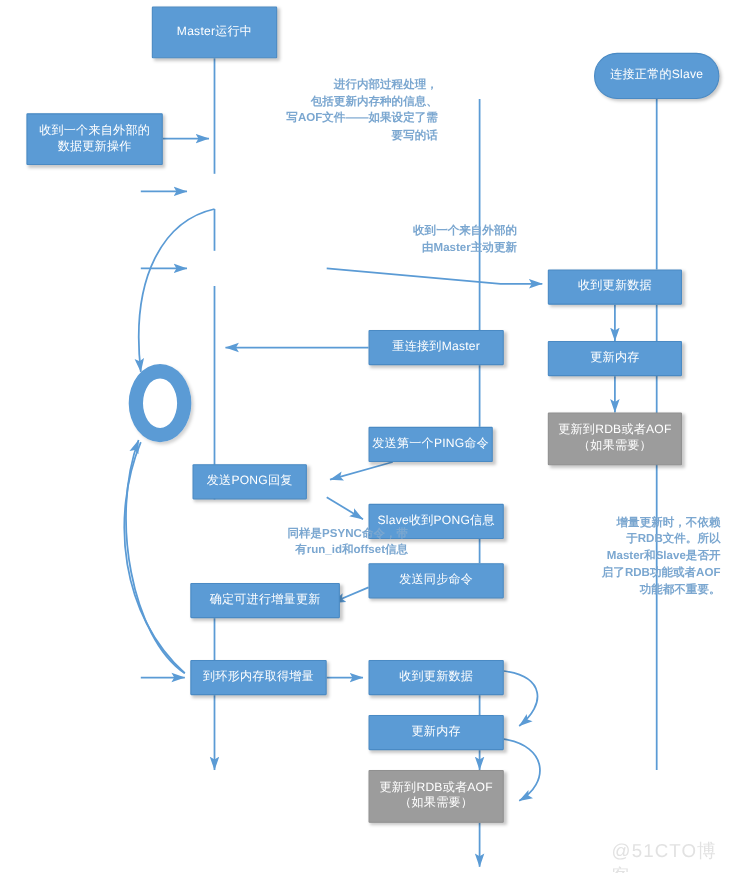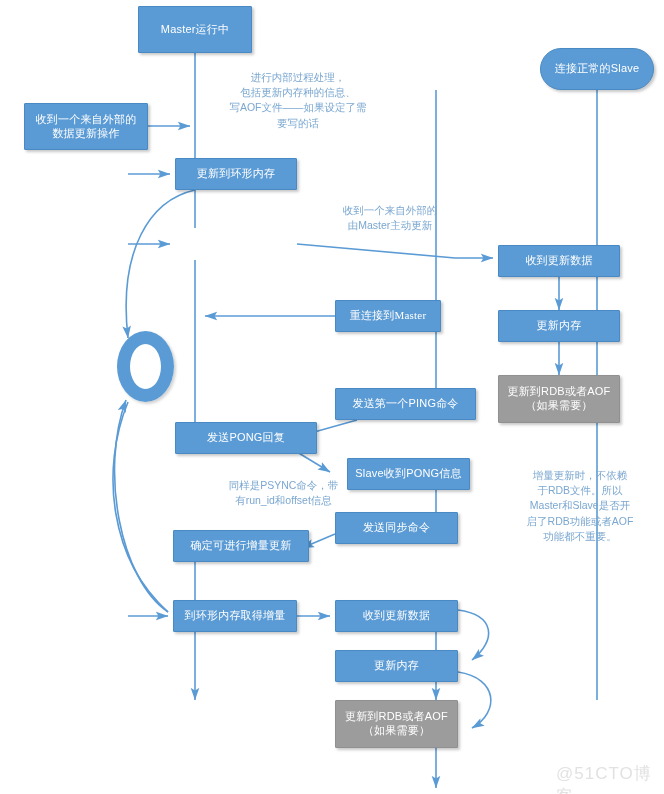--- a/index.html
+++ b/index.html
@@ -6,22 +6,22 @@
   body{width:664px;height:794px;overflow:hidden;
        font-family:"Liberation Sans","DejaVu Sans",sans-serif;}
   #canvas{position:relative;width:664px;height:794px;background:#fff;}
   svg.edges{position:absolute;left:0;top:0;width:664px;height:794px;overflow:visible;}
   .node{position:absolute;box-sizing:border-box;display:flex;align-items:center;
         justify-content:center;text-align:center;color:#ffffff;line-height:1.25;
         border-radius:1px;box-shadow:2px 2px 3px rgba(0,0,0,.22);
         letter-spacing:.2px;}
   .node.blue{background:#5b9bd5;border:1px solid #4a8ac4;}
   .node.gray{background:#9c9c9c;border:1px solid #909090;}
-  .label{position:absolute;color:#7ba7d0;line-height:1.45;text-align:center;
-         white-space:pre-line;}
+  .label{position:absolute;color:#7ba7d0;line-height:1.45;text-align:right;
+         white-space:pre-line;font-weight:bold;}
   .ring{position:absolute;border-radius:50%;border:13px solid #5b9bd5;
         box-sizing:border-box;box-shadow:2px 2px 3px rgba(0,0,0,.18);}
   .watermark{position:absolute;color:#e2e2e2;font-size:17px;letter-spacing:1px;}
 </style>
 </head>
 <body>
 
 <div id="canvas">
 
   <svg class="edges" viewBox="0 0 664 794" xmlns="http://www.w3.org/2000/svg">
@@ -84,29 +84,28 @@
   </svg>
 
   <div class="ring" style="left: 117px; top: 331px; width: 57px; height: 71px;"></div>
 
   <div class="watermark" style="left: 556px; top: 762px;">@51CTO博客</div>
 
 <div class="node blue" style="left: 138px; top: 6px; width: 114px; height: 47px; font-size: 11px; white-space: pre-line;">Master运行中</div>
     <div class="node blue" style="left: 24px; top: 103px; width: 124px; height: 47px; font-size: 11px; white-space: pre-line;">收到一个来自外部的
 数据更新操作</div>
     <div class="node blue" style="left: 540px; top: 48px; width: 114px; height: 42px; font-size: 11px; white-space: pre-line; border-radius: 21px;">连接正常的Slave</div>
-    <div class="node blue" style="left: 175px; top: 158px; width: 122px; height: 32px; font-size: 11px; white-space: pre-line;">更新到环形内存</div>
     <div class="node blue" style="left: 498px; top: 245px; width: 122px; height: 32px; font-size: 11px; white-space: pre-line;">收到更新数据</div>
     <div class="node blue" style="left: 498px; top: 310px; width: 122px; height: 32px; font-size: 11px; white-space: pre-line;">更新内存</div>
     <div class="node gray" style="left: 498px; top: 375px; width: 122px; height: 48px; font-size: 11px; white-space: pre-line;">更新到RDB或者AOF
 （如果需要）</div>
-    <div class="node blue" style="left: 335px; top: 300px; width: 106px; height: 32px; font-size: 11px; white-space: pre-line; font-family: Liberation Serif, serif;">重连接到Master</div>
-    <div class="node blue" style="left: 335px; top: 388px; width: 141px; height: 32px; font-size: 11px; white-space: pre-line;">发送第一个PING命令</div>
-    <div class="node blue" style="left: 175px; top: 422px; width: 142px; height: 32px; font-size: 11px; white-space: pre-line;">发送PONG回复</div>
-    <div class="node blue" style="left: 335px; top: 458px; width: 123px; height: 32px; font-size: 11px; white-space: pre-line; margin-left: 12px;">Slave收到PONG信息</div>
+    <div class="node blue" style="left: 335px; top: 300px; width: 123px; height: 32px; font-size: 11px; white-space: pre-line;">重连接到Master</div>
+    <div class="node blue" style="left: 335px; top: 388px; width: 113px; height: 32px; font-size: 11px; white-space: pre-line;">发送第一个PING命令</div>
+    <div class="node blue" style="left: 175px; top: 422px; width: 104px; height: 32px; font-size: 11px; white-space: pre-line;">发送PONG回复</div>
+    <div class="node blue" style="left: 335px; top: 458px; width: 123px; height: 32px; font-size: 11px; white-space: pre-line;">Slave收到PONG信息</div>
     <div class="node blue" style="left: 335px; top: 512px; width: 123px; height: 32px; font-size: 11px; white-space: pre-line;">发送同步命令</div>
     <div class="node blue" style="left: 173px; top: 530px; width: 136px; height: 32px; font-size: 11px; white-space: pre-line;">确定可进行增量更新</div>
     <div class="node blue" style="left: 173px; top: 600px; width: 124px; height: 32px; font-size: 11px; white-space: pre-line;">到环形内存取得增量</div>
     <div class="node blue" style="left: 335px; top: 600px; width: 123px; height: 32px; font-size: 11px; white-space: pre-line;">收到更新数据</div>
     <div class="node blue" style="left: 335px; top: 650px; width: 123px; height: 32px; font-size: 11px; white-space: pre-line;">更新内存</div>
     <div class="node gray" style="left: 335px; top: 700px; width: 123px; height: 48px; font-size: 11px; white-space: pre-line;">更新到RDB或者AOF
 （如果需要）</div>
     <div class="label" style="left: 198px; top: 70px; width: 200px; font-size: 10.5px;">进行内部过程处理，
 包括更新内存种的信息、
 写AOF文件——如果设定了需

